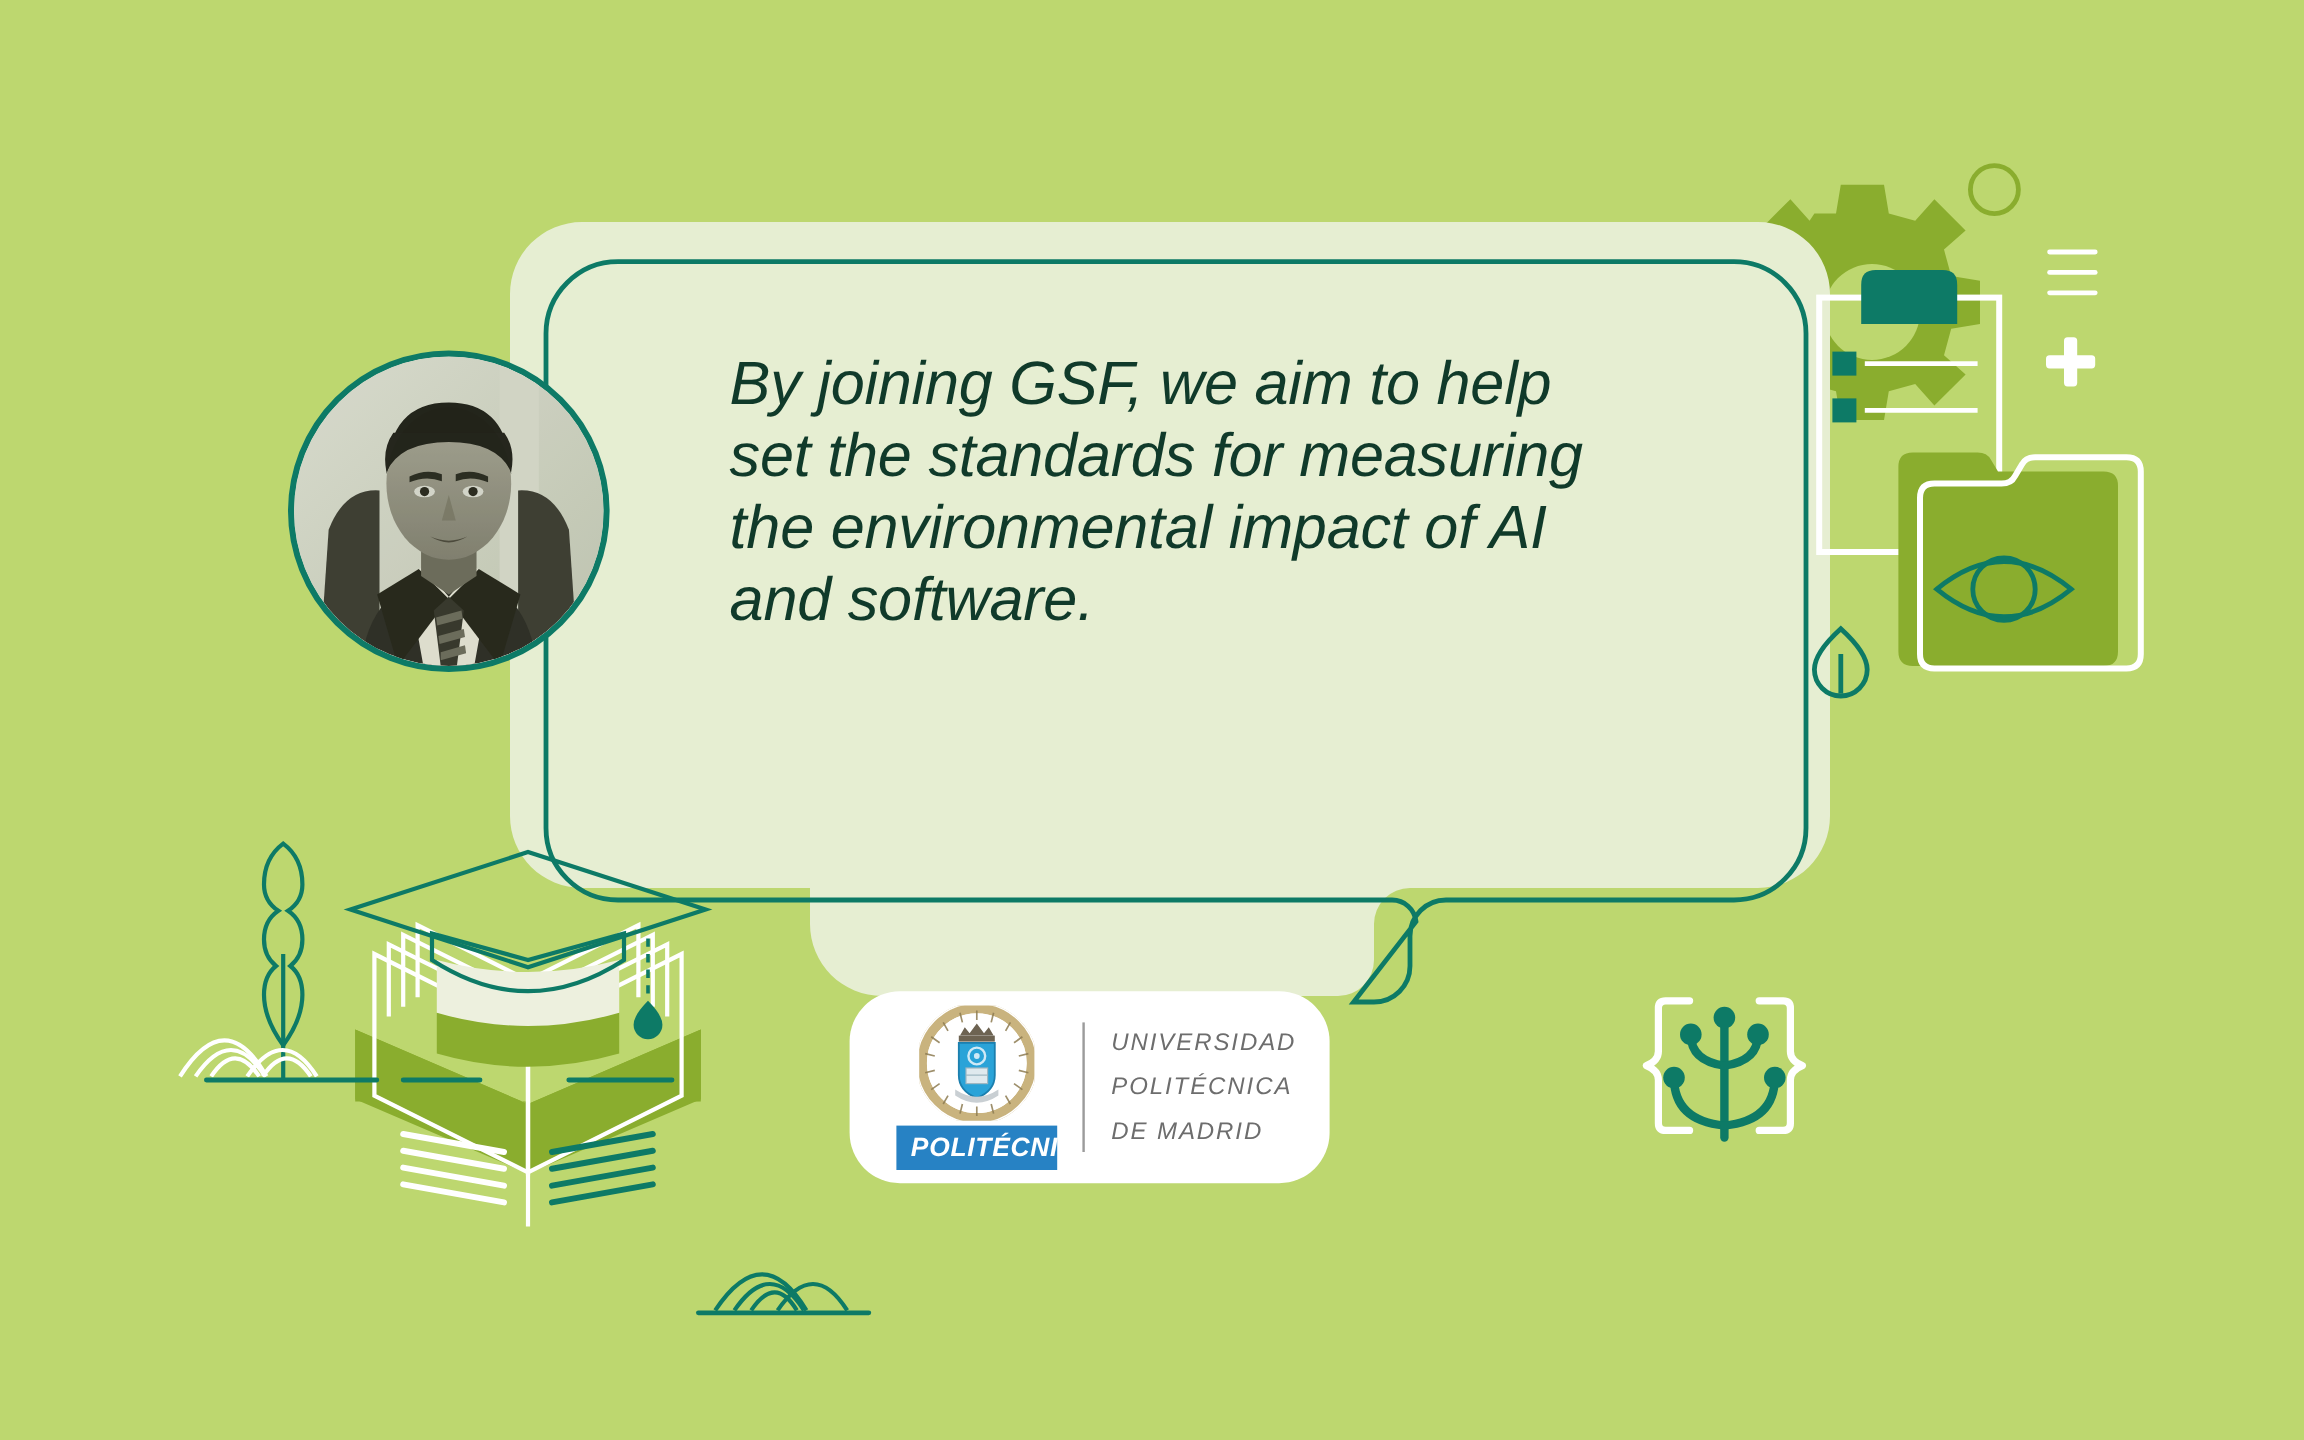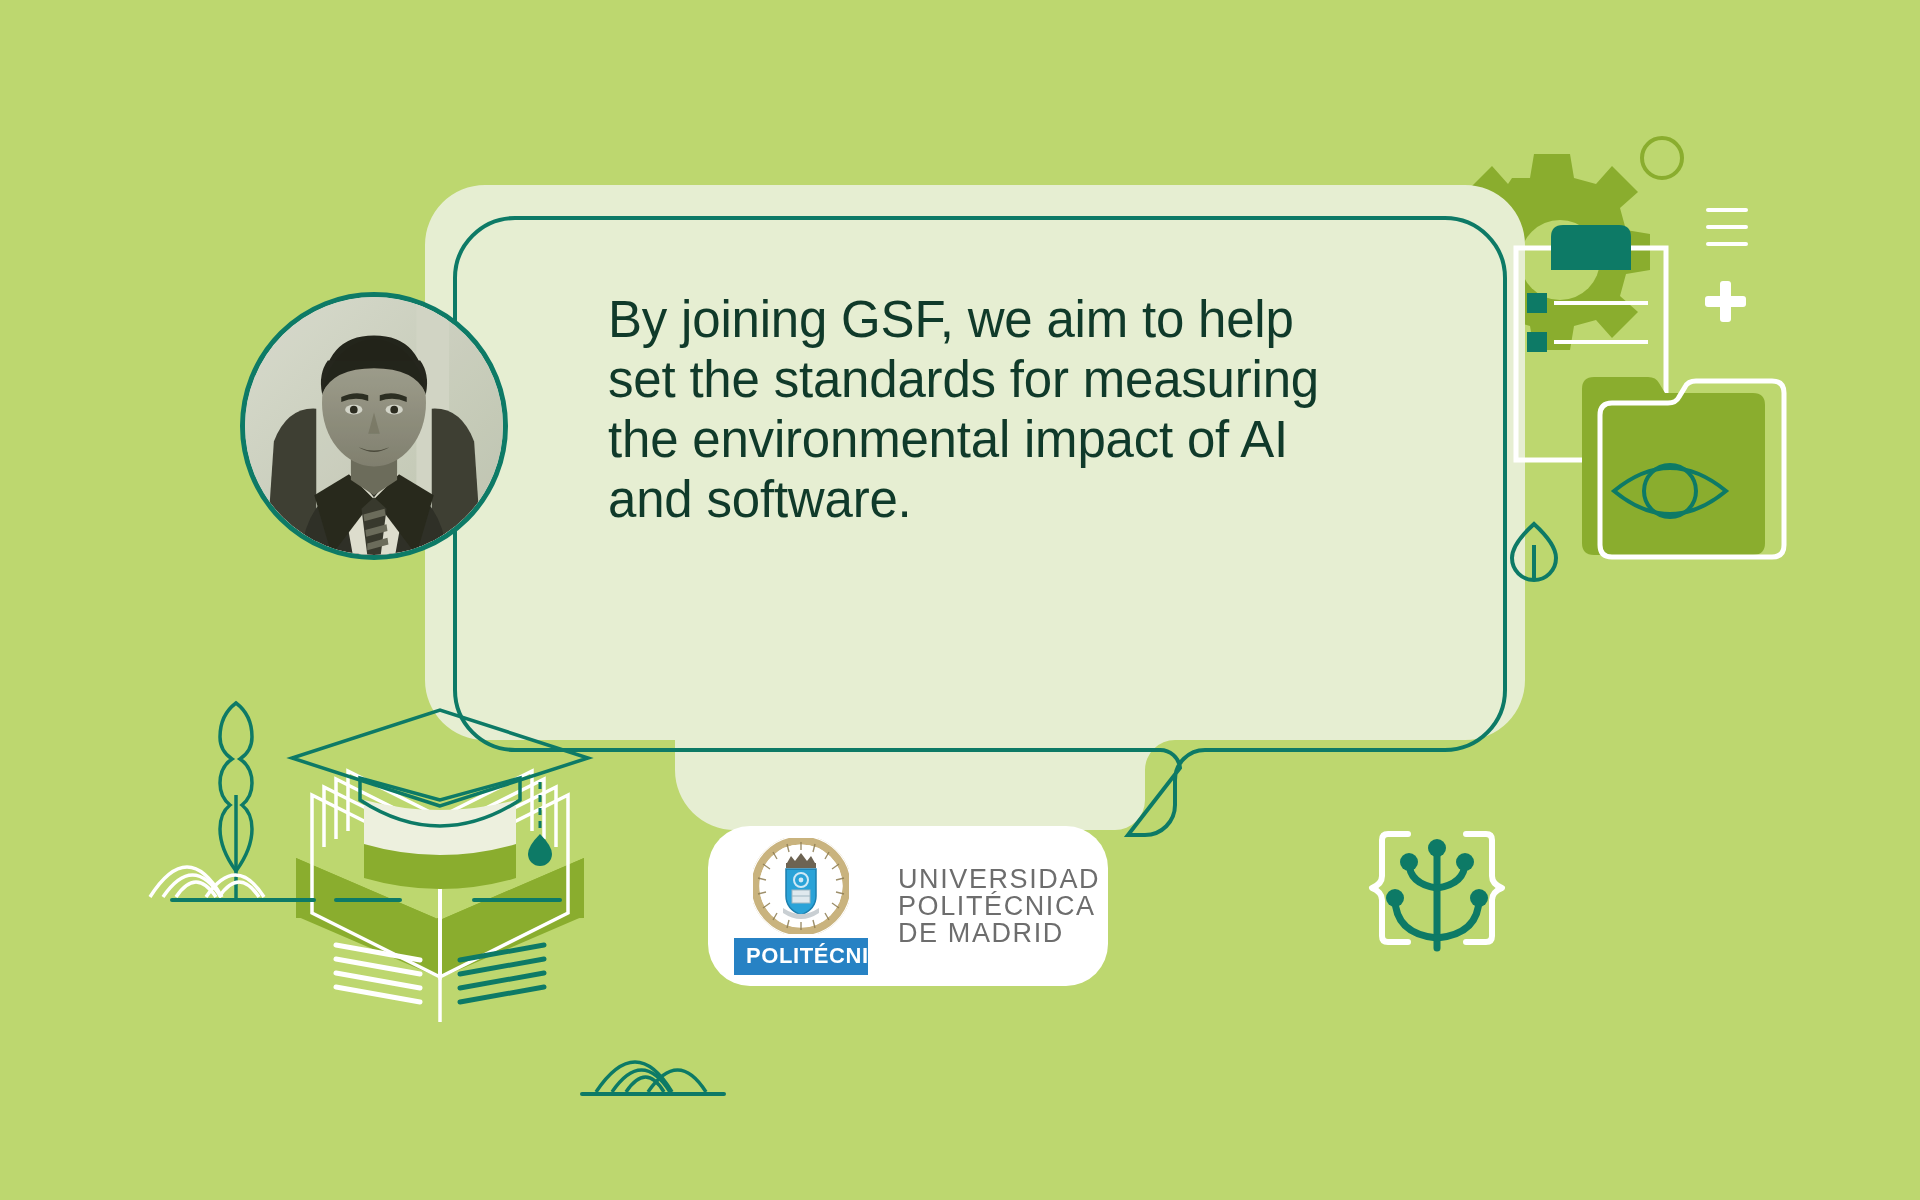--- a/index.html
+++ b/index.html
@@ -2,21 +2,21 @@
 <html><head>
 <meta charset="utf-8">
 <style>
   html,body{margin:0;padding:0;}
   body{
     width:1920px;height:1200px;overflow:hidden;
     background:#bdd76f;
     font-family:"Liberation Sans", sans-serif;
     position:relative;
   }
-  #stage{position:absolute;inset:0;width:1920px;height:1200px;}
+  #stage{position:absolute;inset:0;width:1920px;height:1200px;font-style:italic;}
   .layer{position:absolute;inset:0;width:1920px;height:1200px;}
   svg.layer{display:block;}
 
   
   .bubble-text{
     position:absolute;
     left:608px; top:290px; width:740px;
   }
   .quote{
     font-size:51px;
@@ -69,22 +69,22 @@
     font-weight:700;
     letter-spacing:0.6px;
     padding:5px 12px 6px 12px;
     width:134px;
     text-align:center;
     box-sizing:border-box;
   }
   .pill-divider{width:2px;height:108px;background:#9b9b9b;margin:0 22px 0 8px;}
   .pill-text{
     color:#6d6d6d;
-    font-size:27px;
-    line-height:27px;
+    font-size:20px;
+    line-height:37px;
     letter-spacing:1.6px;
     font-weight:400;
     white-space:pre-line;
   }
 </style>
 </head>
 <body>
 
 <div id="stage">
 

